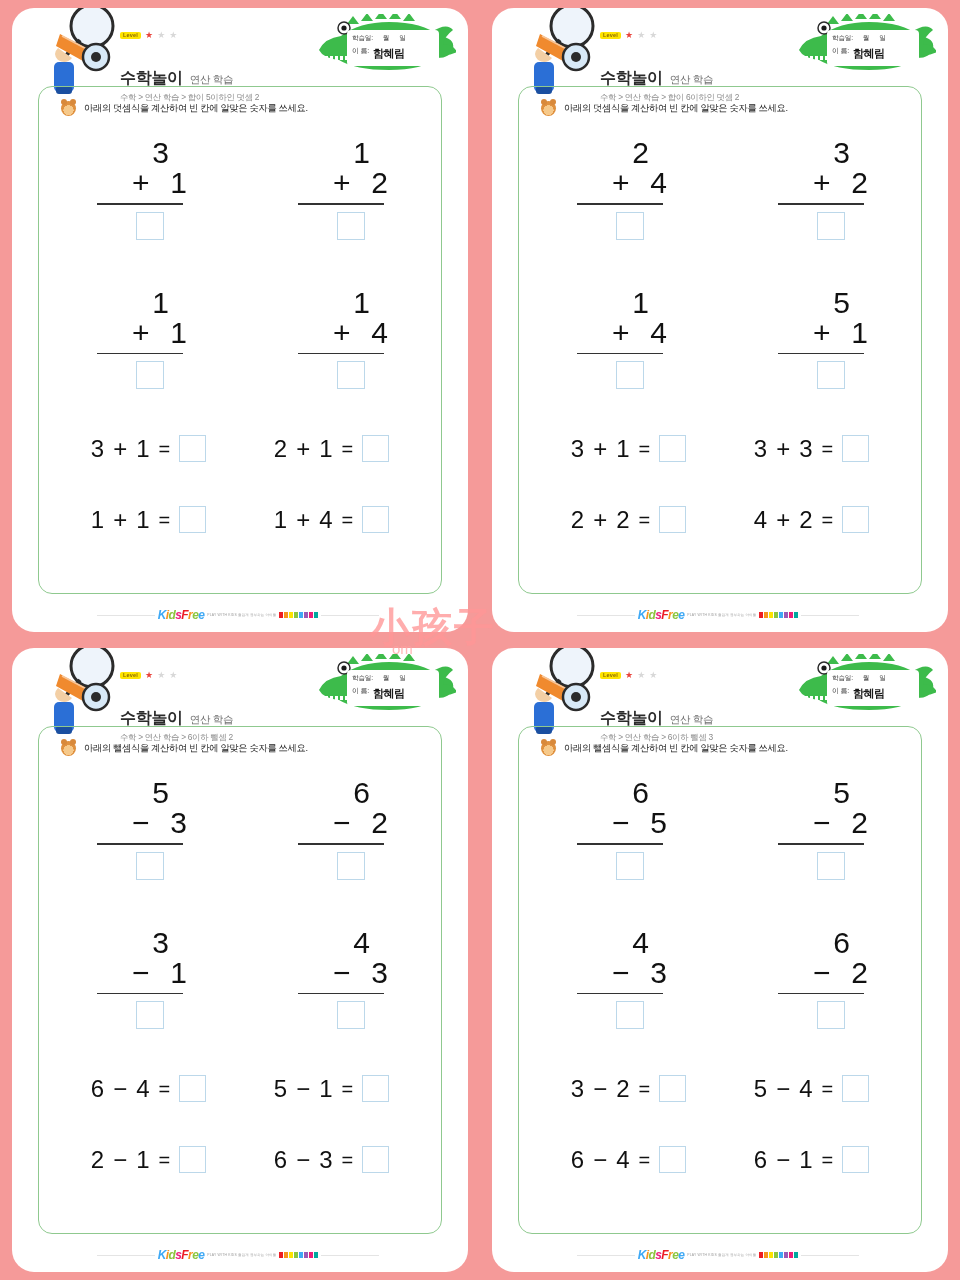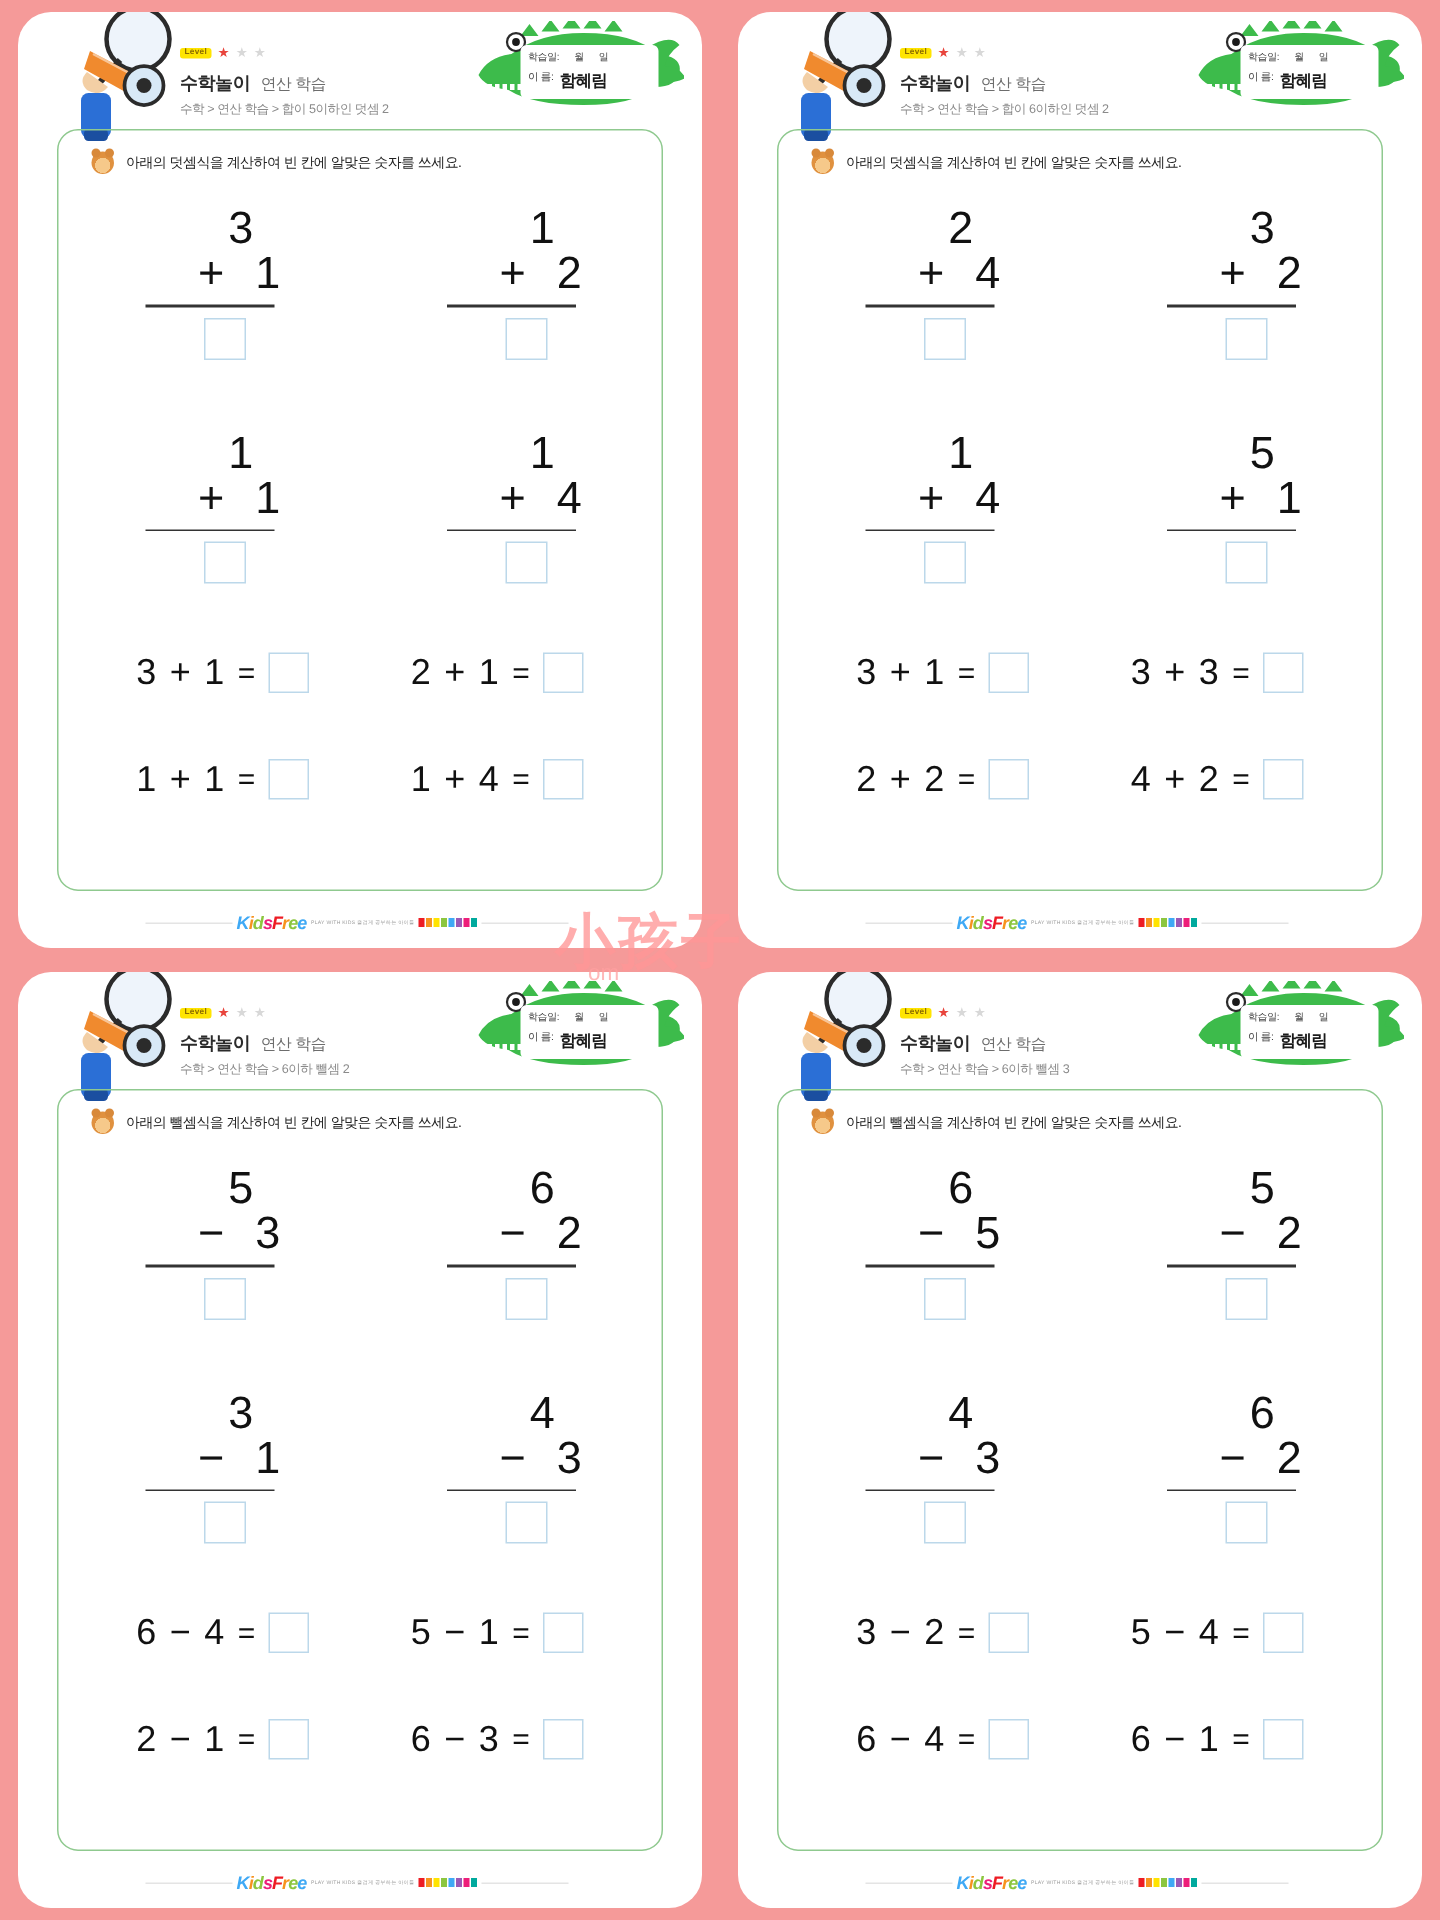--- a/index.html
+++ b/index.html
@@ -33,21 +33,21 @@
   .lvlrow { display: flex; align-items: center; gap: 4px; height: 11px; }
   .lvl-badge {
     background: #ffe400; color: #8a6a00;
     font-size: 5.5px; font-weight: bold;
     padding: 1px 3px; border-radius: 2px;
     letter-spacing: .2px; line-height: 1;
   }
   .star { font-size: 9px; line-height: 1; color: #d8d8d8; }
   .star.on { color: #e8443c; }
   .title-row { display: flex; align-items: baseline; gap: 7px; margin-top: 6px; }
-  .t-main { font-size: 12px; font-weight: bold; color: #2b2b2b; letter-spacing: -.3px; }
+  .t-main { font-size: 16px; font-weight: bold; color: #2b2b2b; letter-spacing: -.3px; margin-top: 21px; }
   .t-sub { font-size: 10.5px; color: #6d6d6d; letter-spacing: -.3px; }
   .crumb { font-size: 8.4px; color: #8a8a8a; margin-top: 3px; letter-spacing: -.3px; }
 
   .croc { position: absolute; right: 12px; top: 6px; width: 145px; height: 70px; }
   .croc-card {
     position: absolute; left: 36px; top: 16px;
     width: 92px; height: 36px;
     background: #fff; border-radius: 4px;
     padding: 4px 5px 0 5px;
   }

